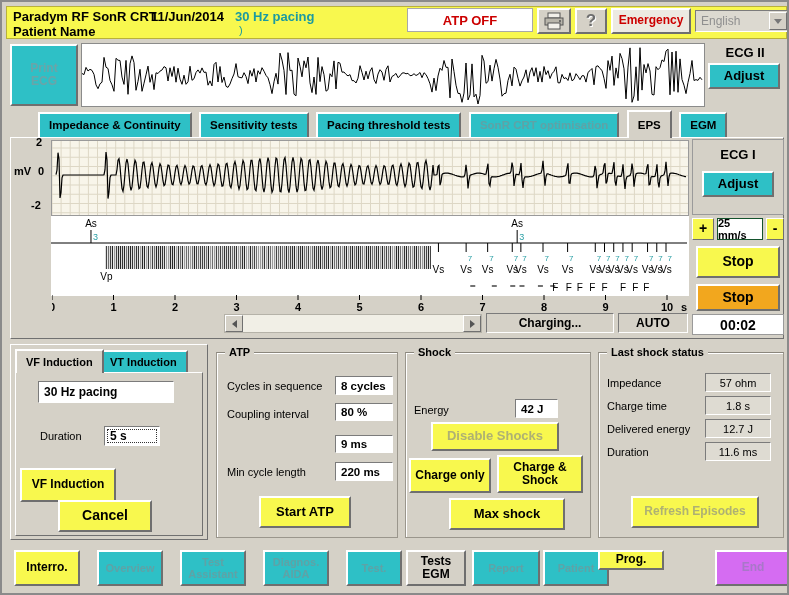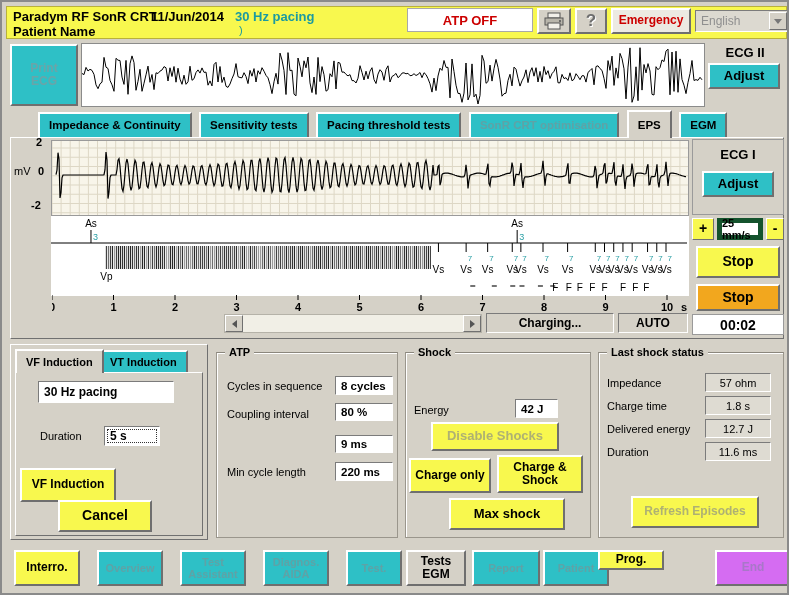--- a/index.html
+++ b/index.html
@@ -89,21 +89,21 @@
     <span class="tab cyan">Sensitivity tests</span>
     <span class="tab cyan">Pacing threshold tests</span>
     <span class="tab cyan dis-cyan">SonR CRT optimisation</span>
     <span class="tab active">EPS</span>
     <span class="tab cyan">EGM</span>
   </div>
 
   <div class="abs raised1" style="left:8px;top:135px;width:774px;height:202px;background:#d5d1c7;"></div>
 
   <div class="abs" style="left:34px;top:134px;font-size:11px;font-weight:bold;">2</div>
-  <div class="abs" style="left:12px;top:163px;font-size:11px;font-weight:normal;">mV</div>
+  <div class="abs" style="left:12px;top:163px;font-size:11px;font-weight:bold;">mV</div>
   <div class="abs" style="left:36px;top:163px;font-size:11px;font-weight:bold;">0</div>
   <div class="abs" style="left:29px;top:197px;font-size:11px;font-weight:bold;">-2</div>
 
   <div class="abs" style="left:49px;top:138px;width:638px;height:76px;background:#f8f5ea;border:1px solid #9a9a9a;">
     <svg id="ecg1svg" width="636" height="74">
         <line x1="0" y1="0" x2="0" y2="74" stroke="#ddd7c5" stroke-width="1"></line>
         <line x1="9.1" y1="0" x2="9.1" y2="74" stroke="#ddd7c5" stroke-width="1"></line>
         <line x1="18.2" y1="0" x2="18.2" y2="74" stroke="#ddd7c5" stroke-width="1"></line>
         <line x1="27.299999999999997" y1="0" x2="27.299999999999997" y2="74" stroke="#ddd7c5" stroke-width="1"></line>
         <line x1="36.4" y1="0" x2="36.4" y2="74" stroke="#ddd7c5" stroke-width="1"></line>
@@ -443,21 +443,21 @@
       <line x1="492" y1="1" x2="492" y2="6" stroke="#000" stroke-width="1"></line>
       <text x="492" y="17" font-size="11" font-weight="bold" text-anchor="middle" fill="#000">8</text>
       <line x1="553.5" y1="1" x2="553.5" y2="6" stroke="#000" stroke-width="1"></line>
       <text x="553.5" y="17" font-size="11" font-weight="bold" text-anchor="middle" fill="#000">9</text>
       <line x1="615" y1="1" x2="615" y2="6" stroke="#000" stroke-width="1"></line>
       <text x="615" y="17" font-size="11" font-weight="bold" text-anchor="middle" fill="#000">10</text>
       <text x="629" y="17" font-size="11" font-weight="bold" fill="#000">s</text>
     </svg>
 
   <div class="abs raised1 yellow btn" style="left:690px;top:216px;width:22px;height:22px;font-size:14px;">+</div>
-  <div class="abs valbox center" style="left:715px;top:216px;width:46px;height:22px;border:5px solid #14532d;font-size:11px;">25 mm/s</div>
+  <div class="abs valbox center" style="left:715px;top:216px;width:46px;height:22px;border:1px solid #14532d;font-size:11px;">25 mm/s</div>
   <div class="abs raised1 yellow btn" style="left:764px;top:216px;width:18px;height:22px;font-size:14px;">-</div>
 
   <div class="abs raised yellow btn" style="left:694px;top:244px;width:84px;height:32px;font-size:14px;">Stop</div>
   <div class="abs raised orange btn" style="left:694px;top:282px;width:84px;height:27px;font-size:14px;">Stop</div>
   <div class="abs valbox center" style="left:690px;top:312px;width:92px;height:21px;border:1px solid #9a9a9a;font-size:14px;">00:02</div>
 
   <div class="abs" style="left:222px;top:312px;width:258px;height:19px;background:#f1efe6;border:1px solid #b5b2a8;">
     <span class="abs raised1 graybtn btn" style="left:0;top:0;width:18px;height:17px;"><span class="tri-l"></span></span>
     <span class="abs raised1 graybtn btn" style="right:0;top:0;width:18px;height:17px;"><span class="tri-r"></span></span>
   </div>
@@ -478,20 +478,21 @@
 
   <div class="abs group" style="left:214px;top:350px;width:182px;height:186px;">
     <span class="legend">ATP</span>
     <div class="abs fieldlabel" style="left:10px;top:27px;">Cycles in sequence</div>
     <div class="abs valbox sunken" style="left:118px;top:23px;width:58px;height:19px;font-size:11.5px;">8 cycles</div>
     <div class="abs fieldlabel" style="left:10px;top:55px;">Coupling interval</div>
     <div class="abs valbox sunken" style="left:118px;top:50px;width:58px;height:18px;font-size:11.5px;">80 %</div>
     <div class="abs valbox sunken" style="left:118px;top:82px;width:58px;height:18px;font-size:11.5px;">9 ms</div>
     <div class="abs fieldlabel" style="left:10px;top:113px;">Min cycle length</div>
     <div class="abs valbox sunken" style="left:118px;top:109px;width:58px;height:19px;font-size:11.5px;">220 ms</div>
+    <div class="abs raised yellow btn" style="left:42px;top:143px;width:92px;height:32px;font-size:13px;">Start ATP</div>
   </div>
 
   <div class="abs group" style="left:403px;top:350px;width:186px;height:186px;">
     <span class="legend">Shock</span>
     <div class="abs fieldlabel" style="left:8px;top:51px;">Energy</div>
     <div class="abs valbox sunken" style="left:109px;top:46px;width:43px;height:19px;font-size:11.5px;">42 J</div>
     <div class="abs raised yellow btn" style="left:3px;top:105px;width:82px;height:35px;font-size:12px;">Charge only</div>
     <div class="abs raised yellow btn dis-yellow" style="left:25px;top:69px;width:128px;height:29px;font-size:13px;">Disable Shocks</div>
     <div class="abs raised yellow btn" style="left:91px;top:102px;width:86px;height:38px;font-size:12px;">Charge &amp;
 Shock</div>

